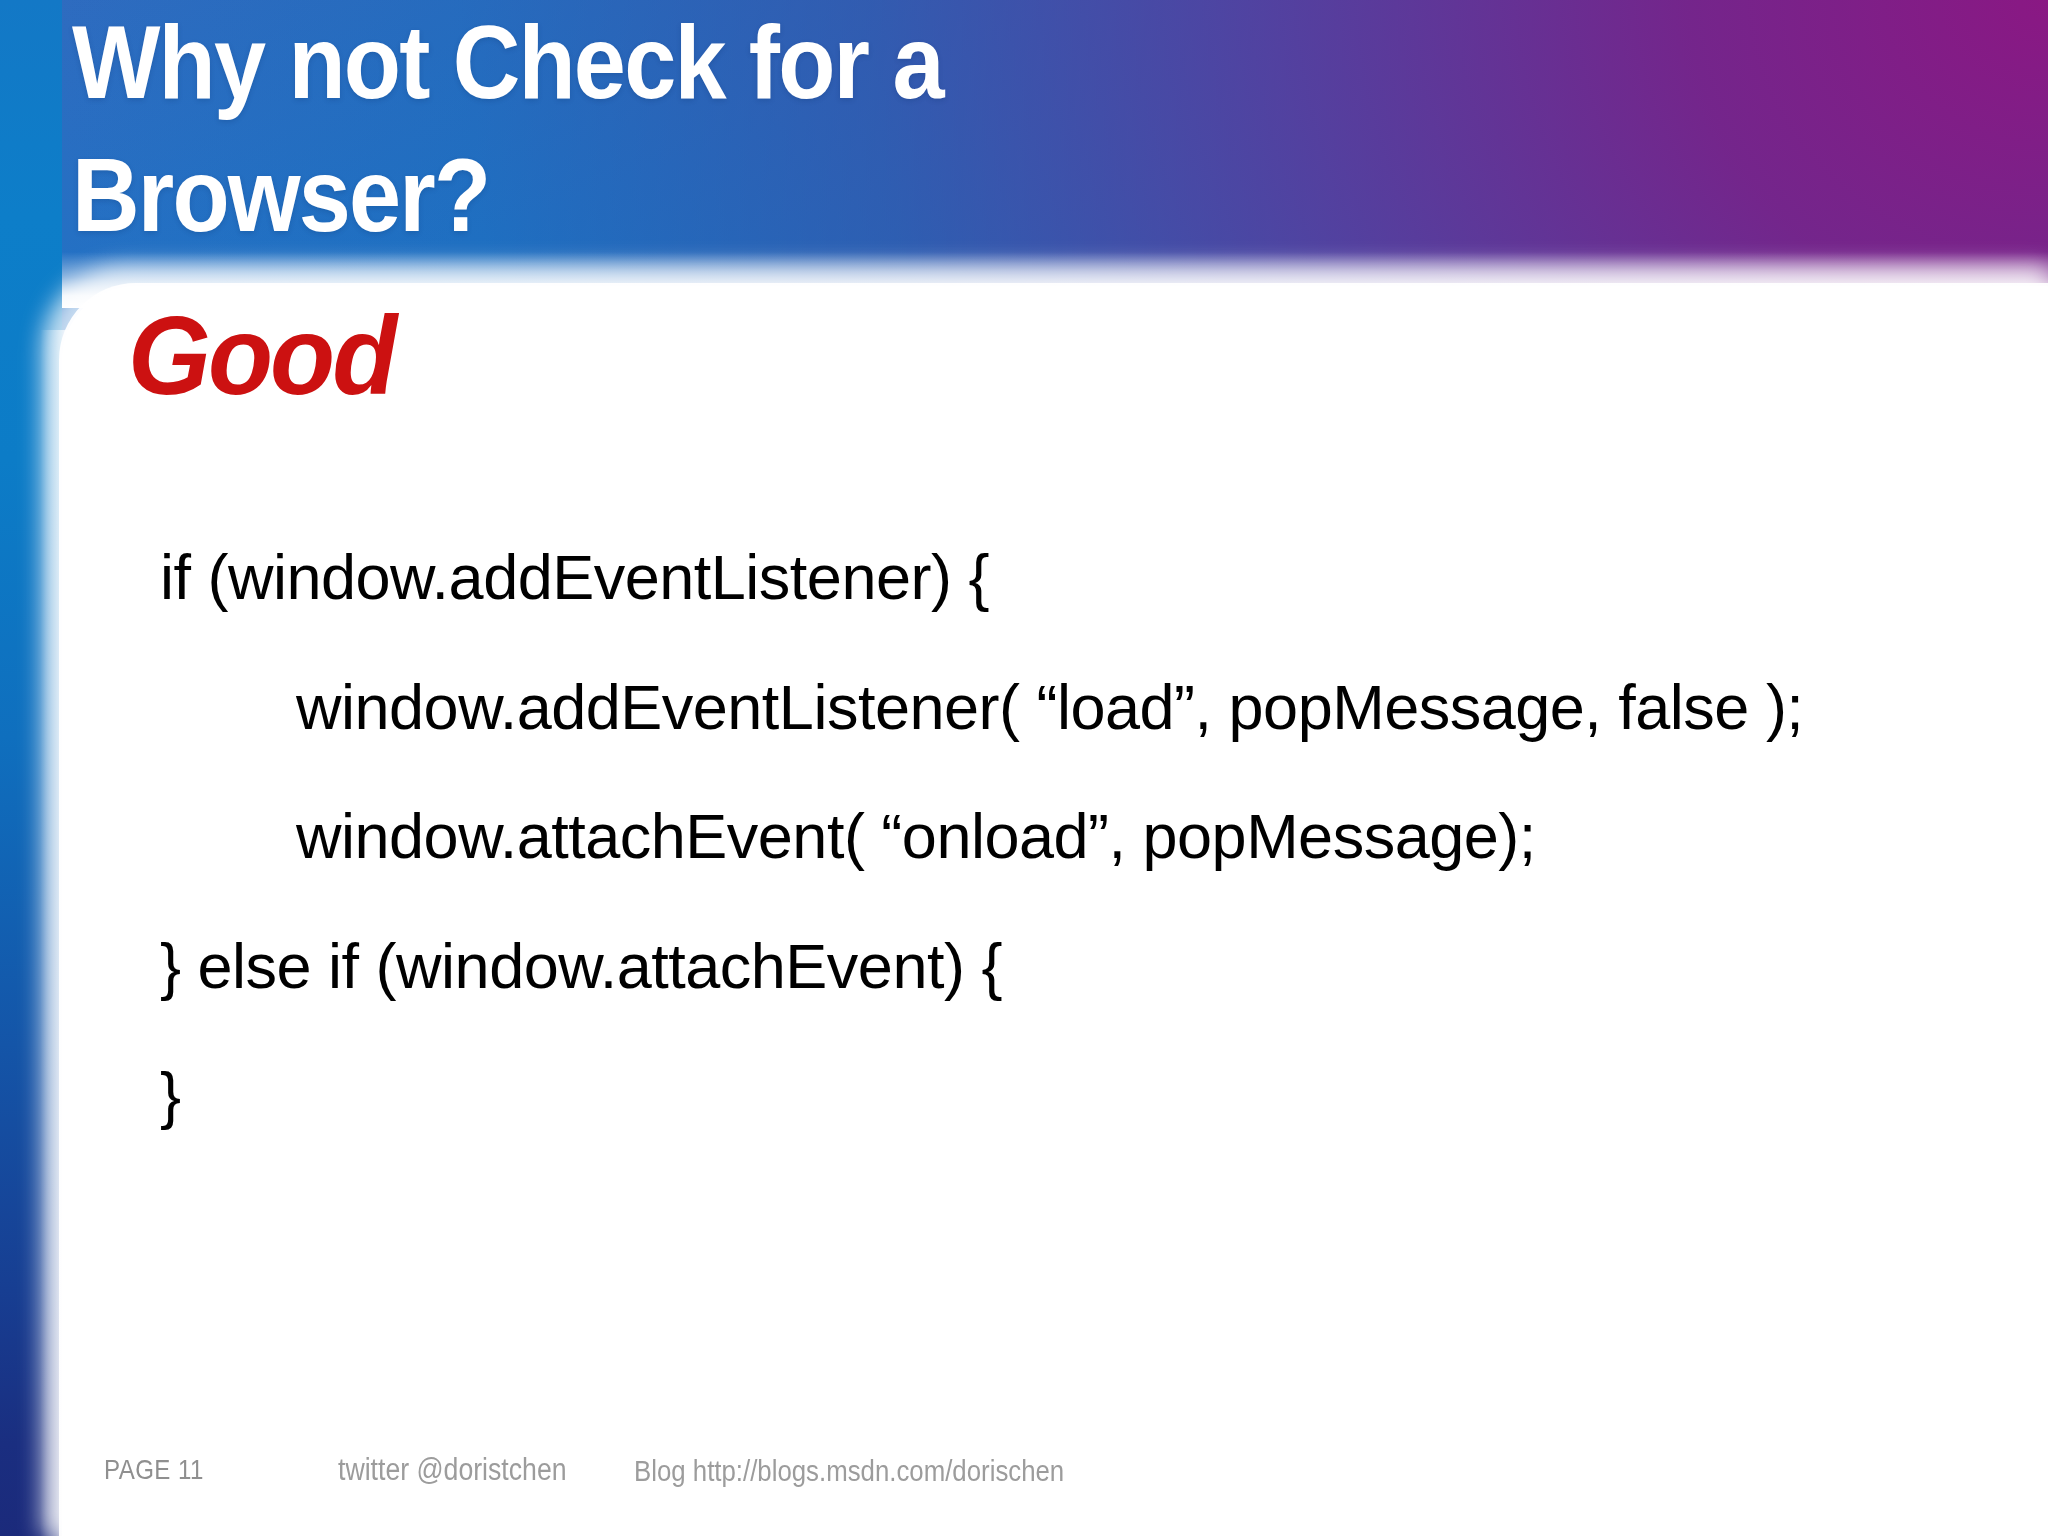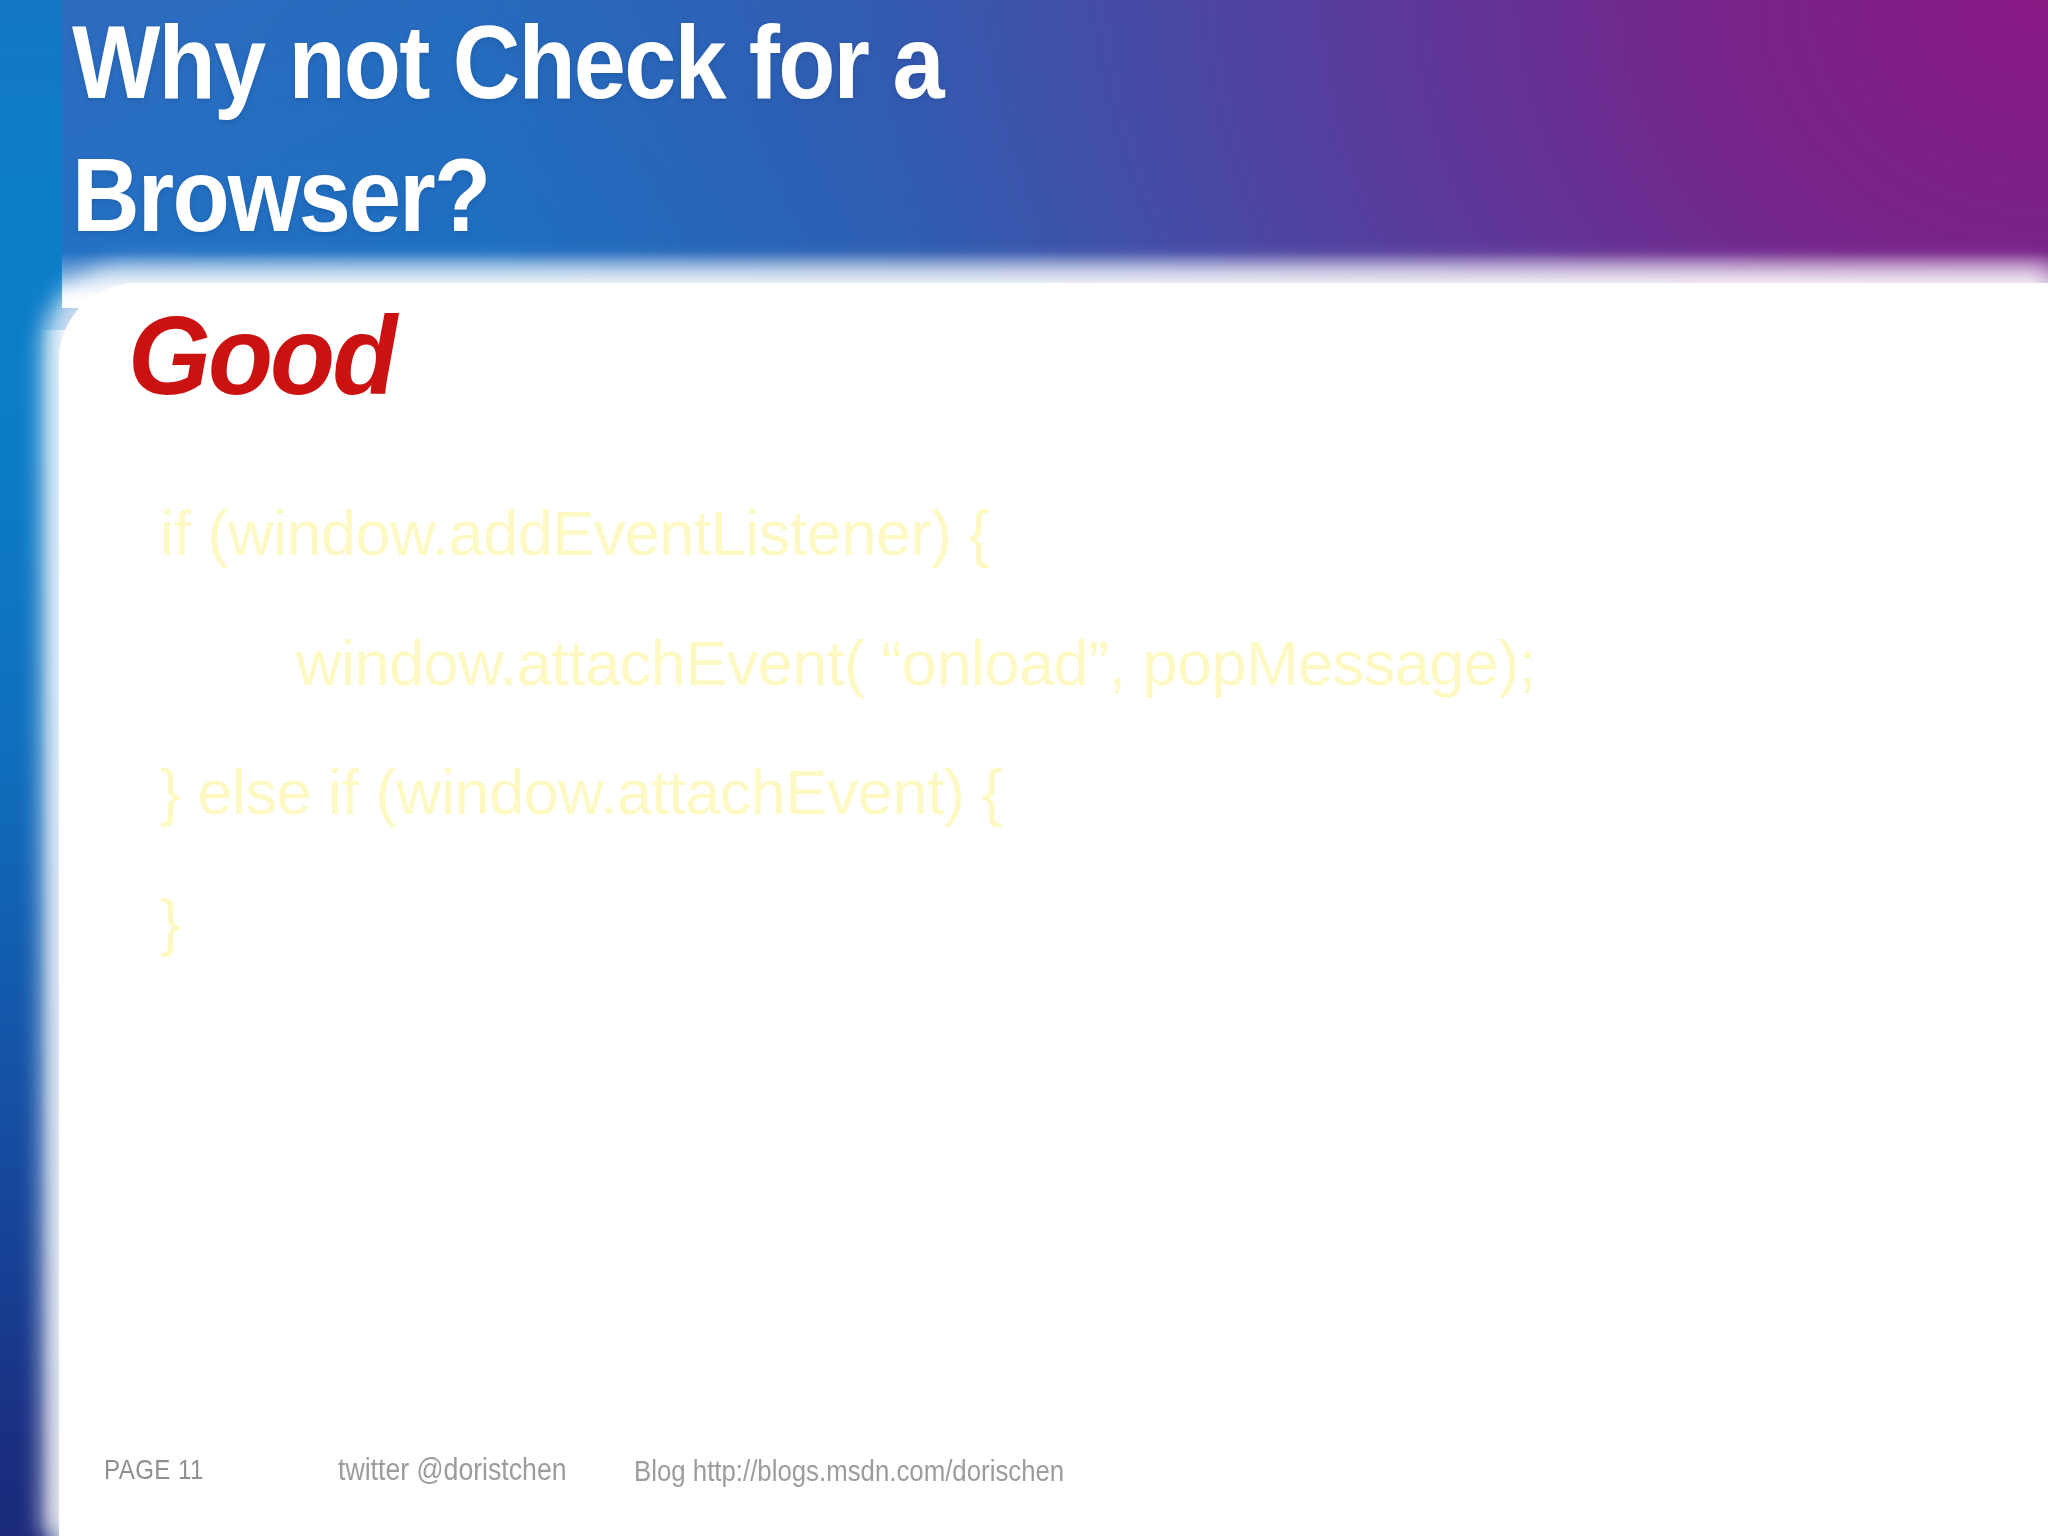--- a/index.html
+++ b/index.html
@@ -141,23 +141,23 @@
     line-height: 1;
     letter-spacing: -3px;
     transform: scaleX(0.95);
     transform-origin: left top;
   }
 
   
   .code-block {
     position: absolute;
     left: 160px;
-    top: 496px;
+    top: 540px;
     width: 1810px;
-    color: #fef9c3;
+    color: #000000;
     font-family: "Liberation Sans", sans-serif;
     font-size: 63px;
     line-height: 1.20;
   }
   .code-line {
     white-space: pre-wrap;
     margin: 0 0 54px 0;
     letter-spacing: -0.5px;
   }
   .code-line.last { margin-bottom: 0; }
@@ -213,20 +213,21 @@
   </div>
 
   <div class="content-card"></div>
   <div class="card-feather-top"></div>
   <div class="card-feather-left"></div>
 
   <div class="good-label">Good</div>
 
   <div class="code-block">
     <div class="code-line">if (window.addEventListener) {</div>
+    <div class="code-line">        window.addEventListener( “load”, popMessage, false );</div>
     <div class="code-line">        window.attachEvent( “onload”, popMessage);</div>
     <div class="code-line">} else if (window.attachEvent) {</div>
     <div class="code-line last">}</div>
   </div>
 
   <div class="footer">
     <div class="footer-item footer-page">PAGE 11</div>
     <div class="footer-item footer-twitter">twitter @doristchen</div>
     <div class="footer-item footer-blog">Blog http://blogs.msdn.com/dorischen</div>
   </div>

